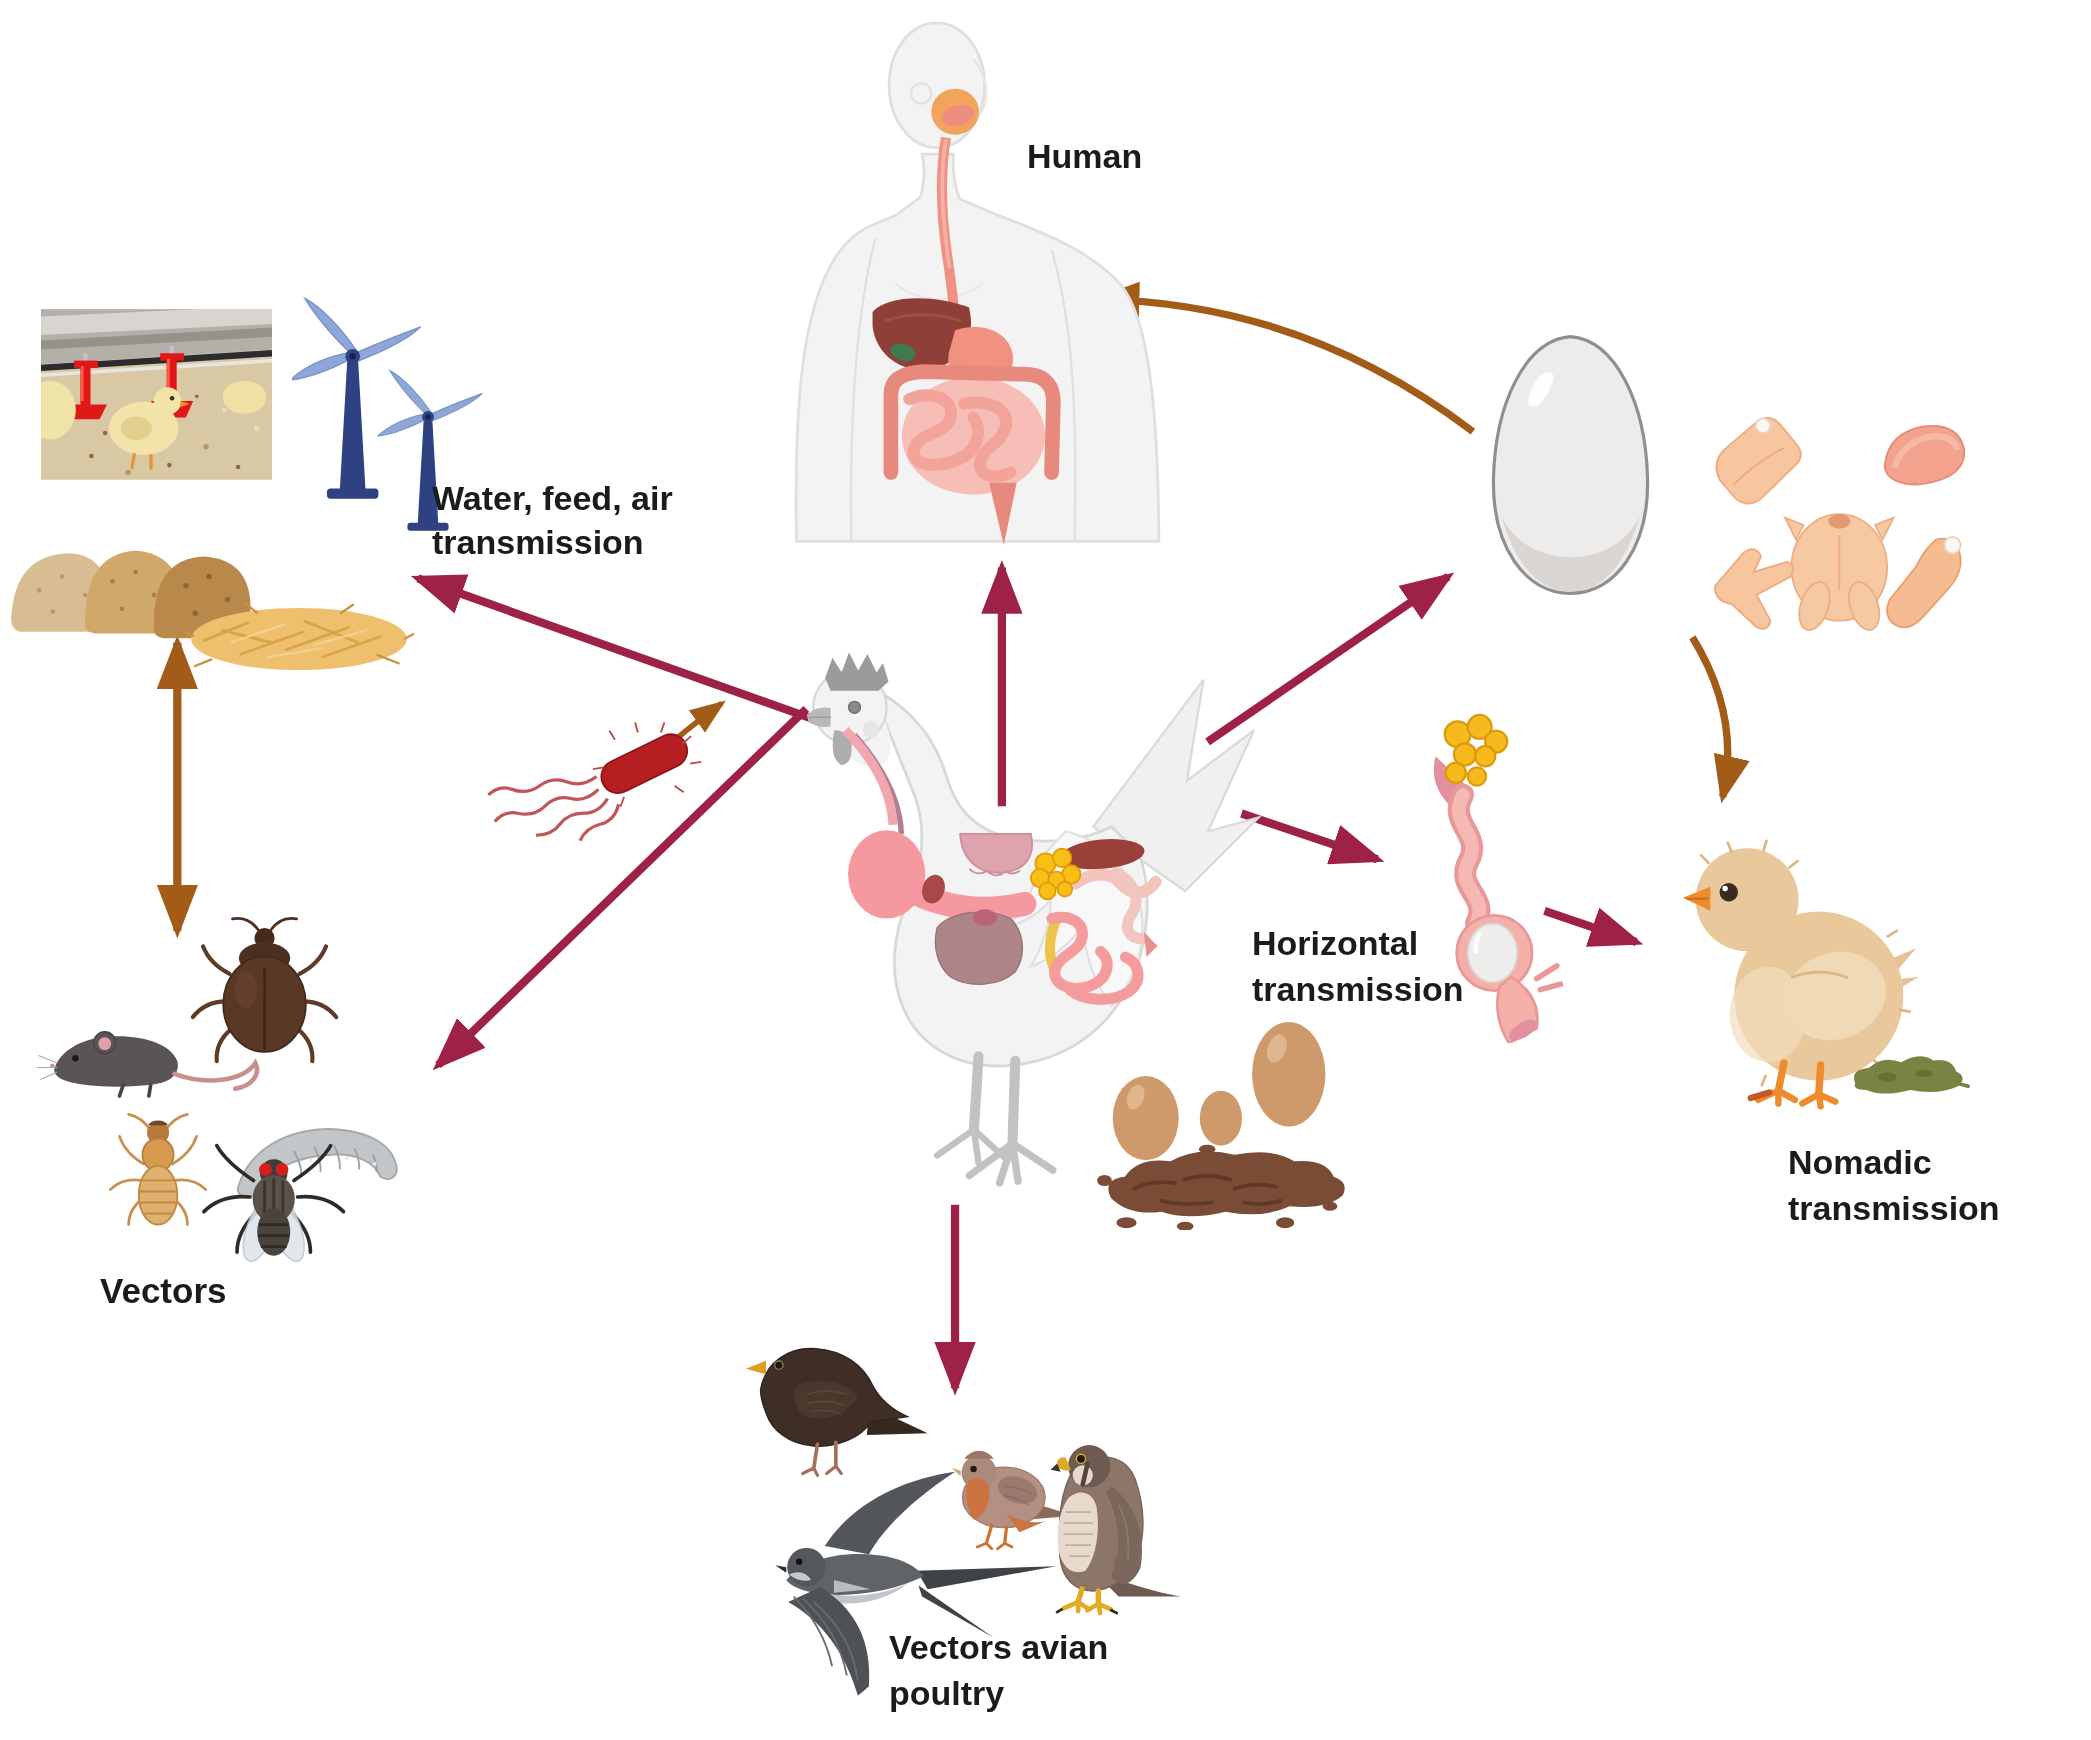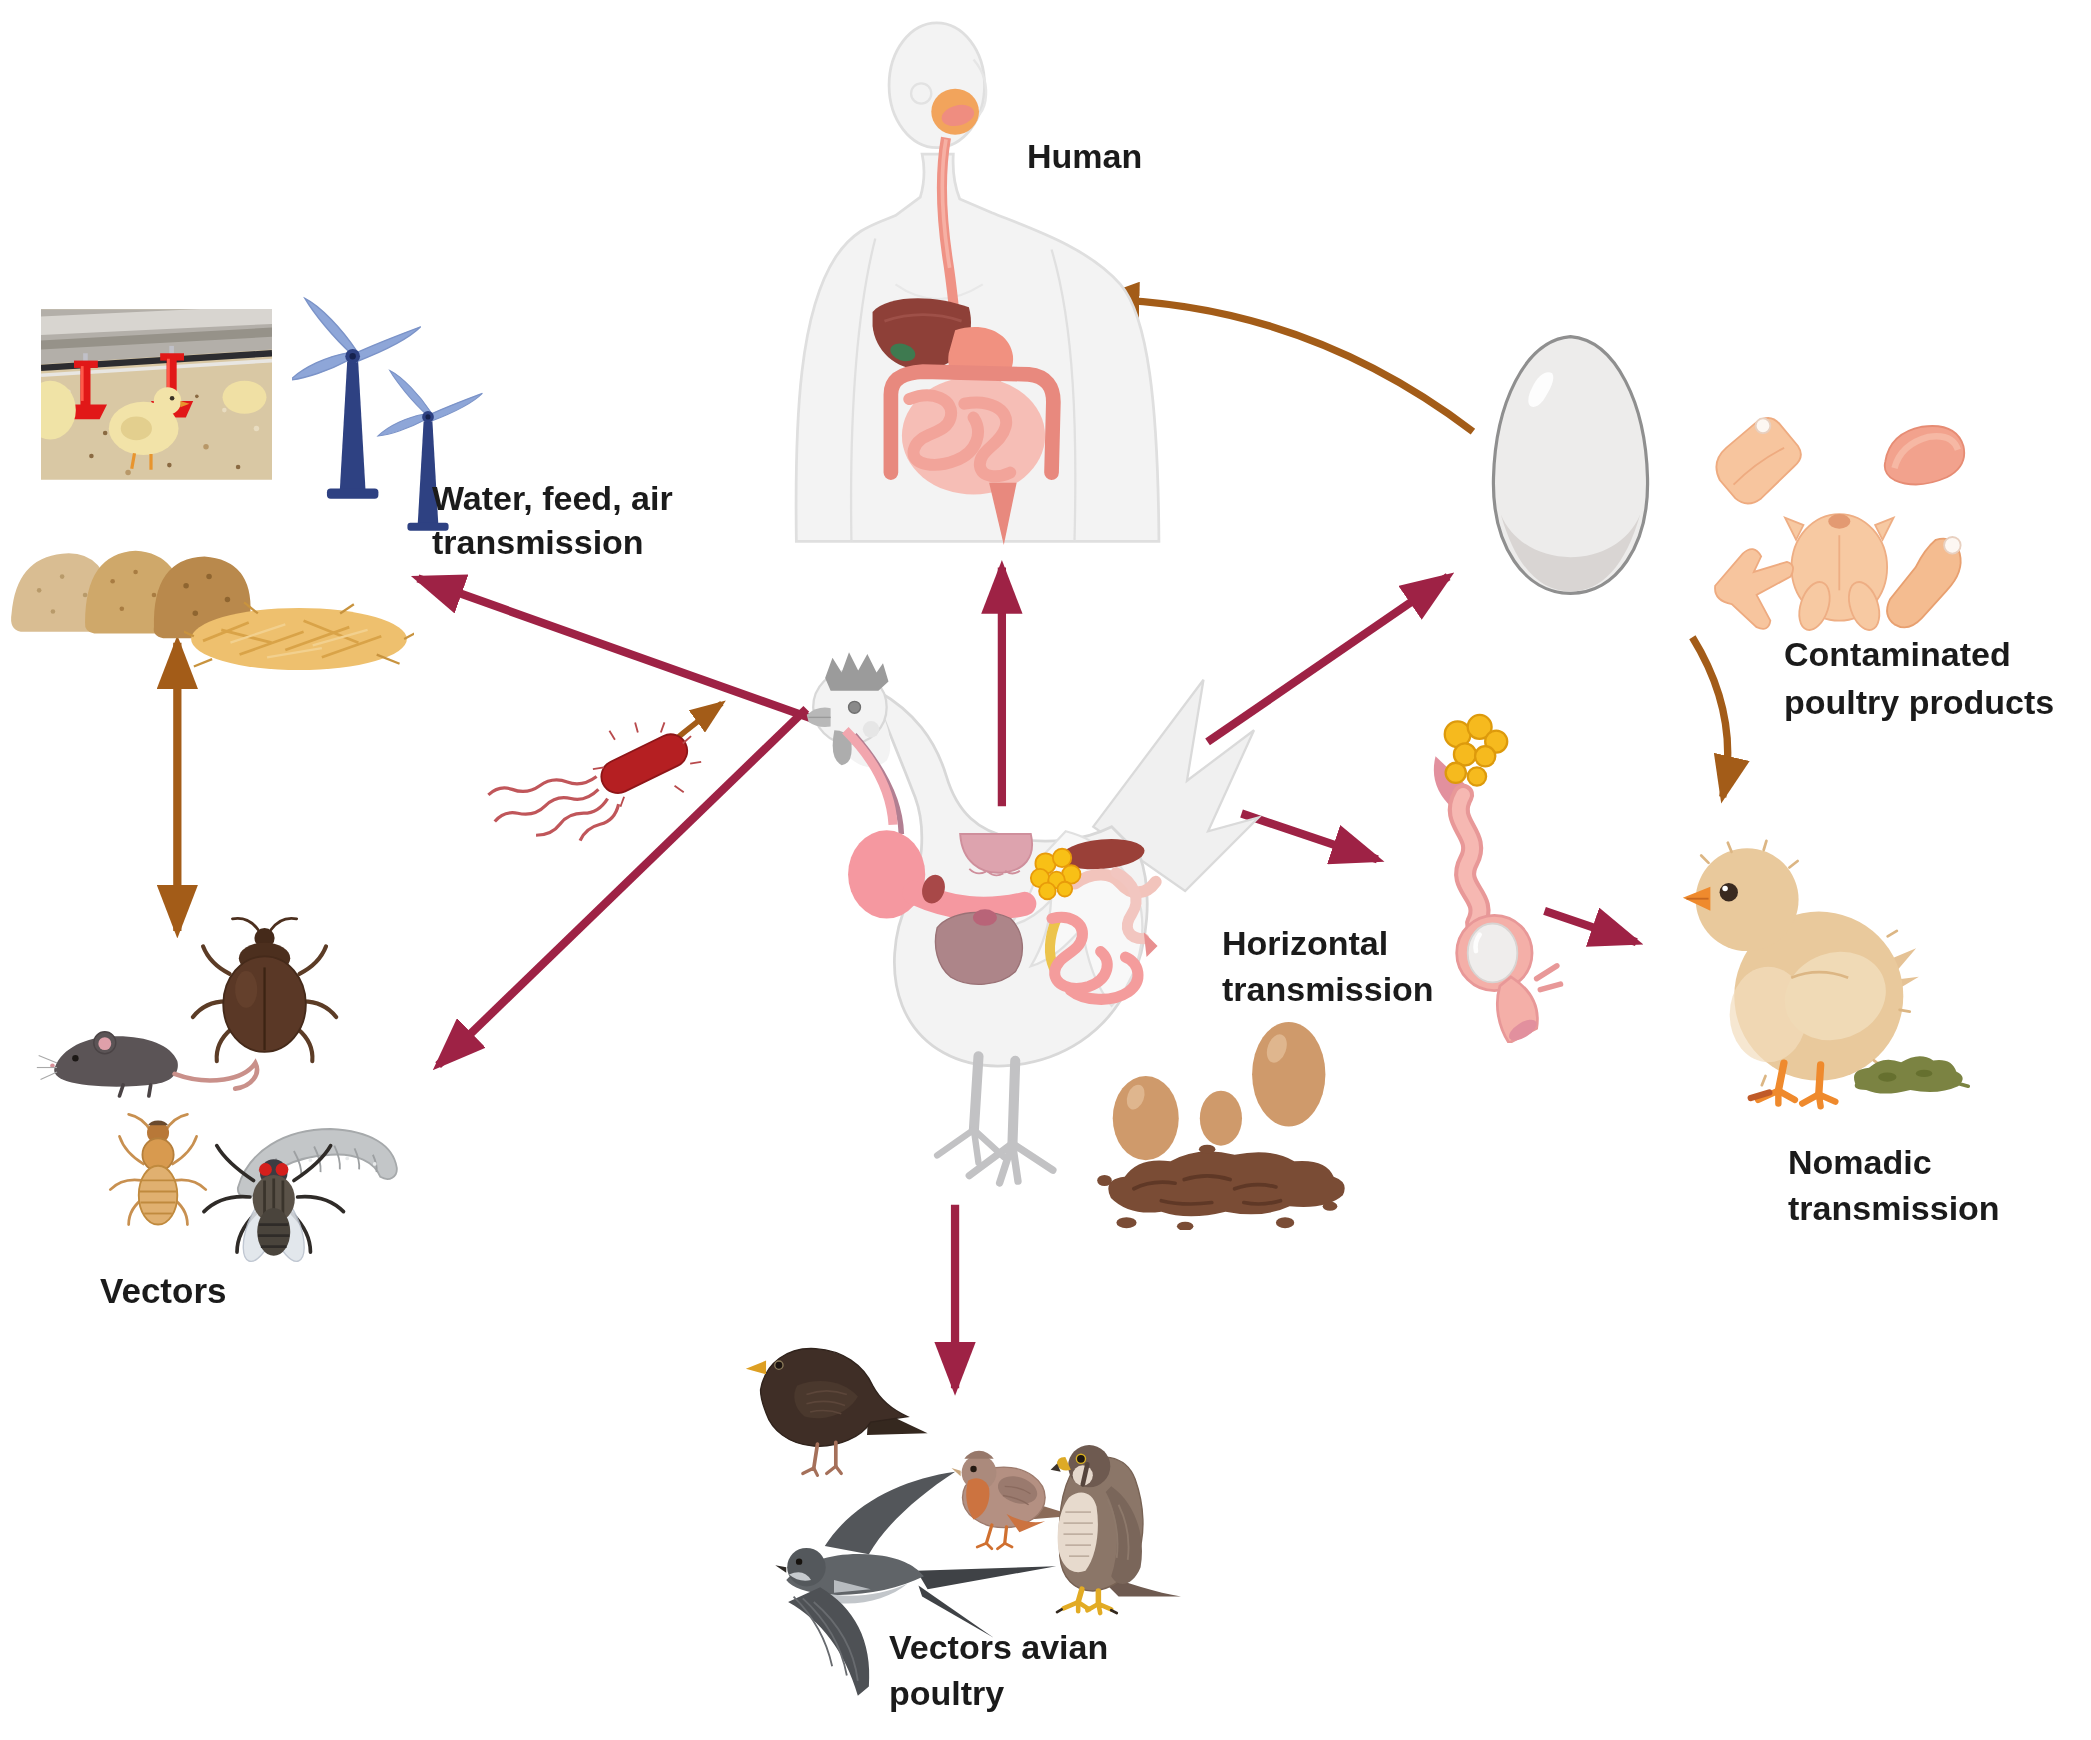--- a/index.html
+++ b/index.html
@@ -290,24 +290,20 @@
       <path d="M205,62 Q212,36 242,28 Q268,24 274,42" fill="none" stroke="#f6b8a4" stroke-width="7"></path>
     </g>
     <g>
       <path d="M10,190 L40,155 Q52,144 60,158 L52,175 L88,164 Q99,167 92,180 L55,200 L70,228 Q68,241 55,235 L28,210 Q8,206 10,190 Z" fill="#f7c59e" stroke="#eeab80" stroke-width="2"></path>
     </g>
     <g>
       <path d="M250,140 Q270,134 276,155 Q281,175 262,195 L235,225 Q220,241 205,232 Q192,222 200,205 L228,170 Q238,150 250,140 Z" fill="#f4bc90" stroke="#e8a070" stroke-width="2"></path>
       <circle cx="268" cy="146" r="9" fill="#fdf7f2" stroke="#e8d0c0" stroke-width="2"></circle>
     </g>
   </svg>
-  <div class="label" style="left:1784px;top:630px;line-height:48px">
-    <span>Contaminated</span><br>
-    <span>poultry products</span>
-  </div>
 
   <svg class="abs layer" style="left:1419px;top:703px" width="193" height="340" viewBox="0 0 210 370">
     <path d="M18,58 L58,96 L36,114 Q10,90 18,58 Z" fill="#e2909e"></path>
     <g>
       <circle cx="42" cy="34" r="14" fill="#f6ba1e" stroke="#dd9a0c" stroke-width="2.5"></circle>
       <circle cx="66" cy="26" r="13" fill="#f6ba1e" stroke="#dd9a0c" stroke-width="2.5"></circle>
       <circle cx="84" cy="42" r="12" fill="#f6ba1e" stroke="#dd9a0c" stroke-width="2.5"></circle>
       <circle cx="50" cy="56" r="12" fill="#f6ba1e" stroke="#dd9a0c" stroke-width="2.5"></circle>
       <circle cx="72" cy="58" r="11" fill="#f6ba1e" stroke="#dd9a0c" stroke-width="2.5"></circle>
       <circle cx="40" cy="76" r="11" fill="#f6ba1e" stroke="#dd9a0c" stroke-width="2.5"></circle>
@@ -315,21 +311,21 @@
     </g>
     <path d="M48,100 C30,132 70,142 54,172 C38,202 78,210 62,240" fill="none" stroke="#e89898" stroke-width="24" stroke-linecap="round"></path>
     <path d="M48,100 C30,132 70,142 54,172 C38,202 78,210 62,240" fill="none" stroke="#f6b8b2" stroke-width="15" stroke-linecap="round"></path>
     <circle cx="82" cy="272" r="41" fill="#f4afa8" stroke="#e89898" stroke-width="3"></circle>
     <ellipse cx="80" cy="272" rx="27" ry="32" fill="#efedec" stroke="#d8d4d2" stroke-width="2"></ellipse>
     <path d="M66,252 q-6,8 -4,18" fill="none" stroke="#fdfdfd" stroke-width="5" stroke-linecap="round"></path>
     <path d="M100,298 C122,312 132,330 128,354 L98,370 C86,352 82,328 88,308 Z" fill="#f4afa8" stroke="#e89898" stroke-width="3"></path>
     <ellipse cx="113" cy="356" rx="17" ry="8" fill="#e2909e" transform="rotate(-32 113 356)"></ellipse>
     <path d="M128,300 L150,286 M132,312 L154,306" stroke="#e89898" stroke-width="6" stroke-linecap="round"></path>
   </svg>
-  <div class="label" style="left:1222px;top:920px;line-height:46px">
+  <div class="label" style="left:1252px;top:920px;line-height:46px">
     <span>Horizontal</span><br>
     <span>transmission</span>
   </div>
 
   <svg class="abs layer" style="left:1097px;top:1010px" width="257" height="220" viewBox="0 0 280 240">
     <g>
       <ellipse cx="209" cy="70" rx="40" ry="57" fill="#cf9a6b"></ellipse>
       <ellipse cx="196" cy="42" rx="10" ry="16" fill="#dfb68e" transform="rotate(20 196 42)"></ellipse>
     </g>
     <g>

